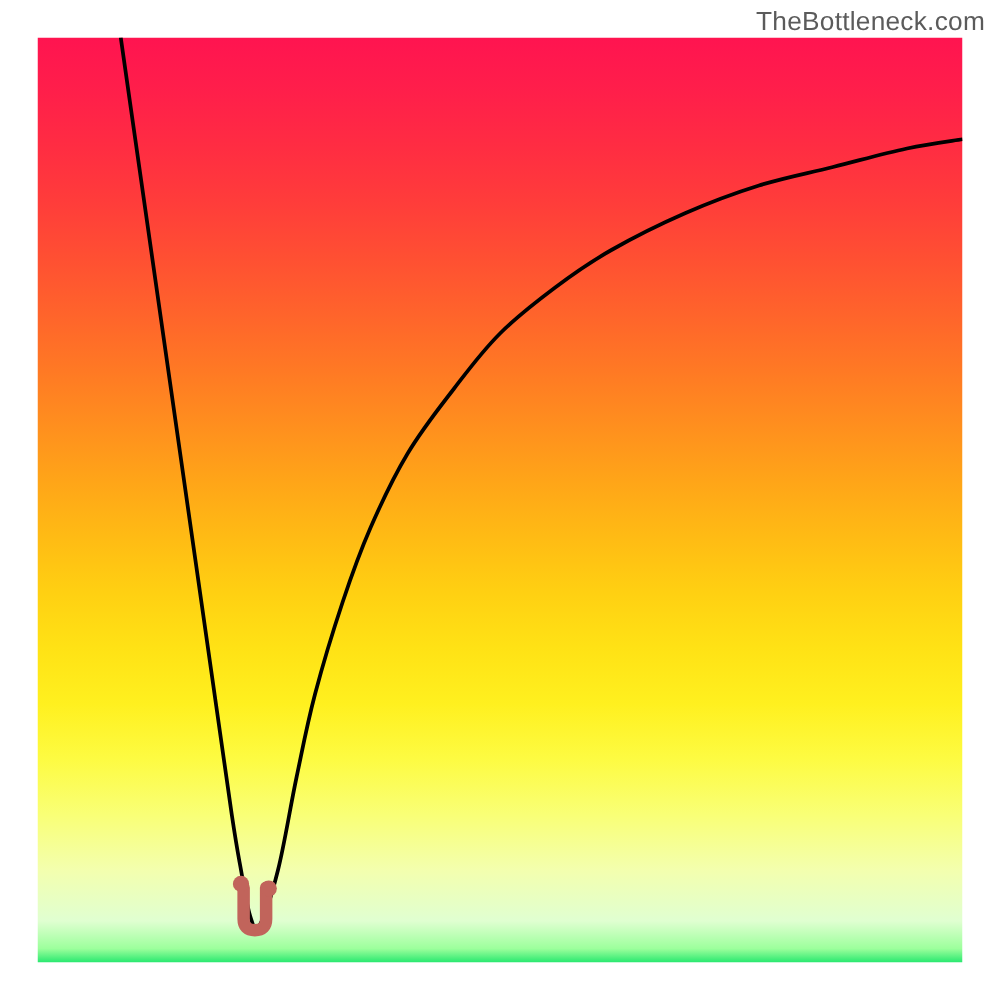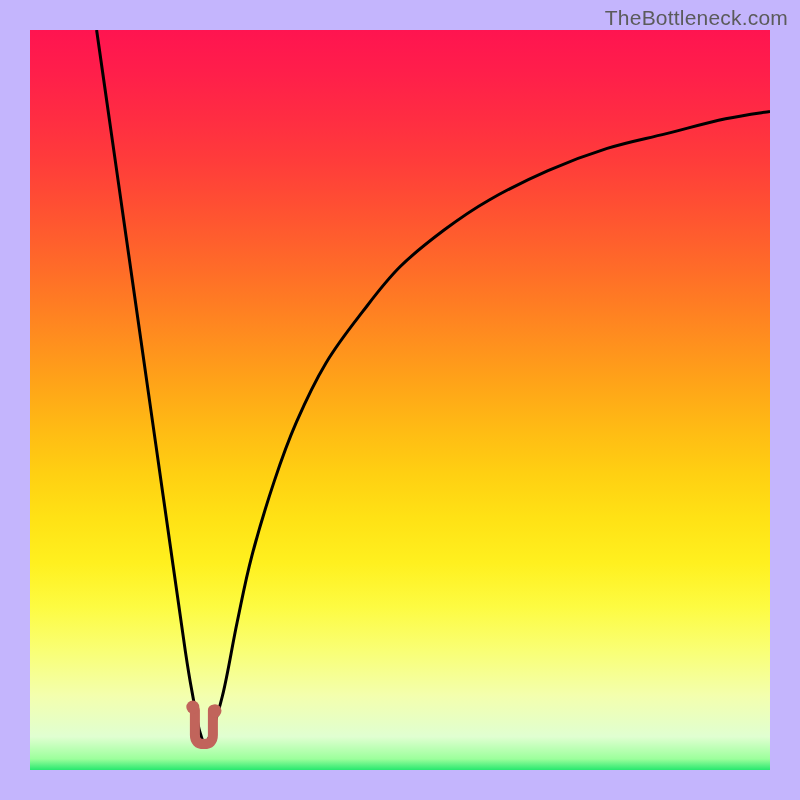--- a/index.html
+++ b/index.html
@@ -10,21 +10,21 @@
     background: #000;
     overflow: hidden;
     font-family: Arial, Helvetica, sans-serif;
   }
   .frame {
     position: absolute;
     left: 0;
     top: 0;
     width: 800px;
     height: 800px;
-    background: #c4b5fd;
+    background: #ffffff;
   }
   .plot {
     position: absolute;
     left: 30px;
     top: 30px;
     width: 740px;
     height: 740px;
   }
   .watermark {
     position: absolute;

